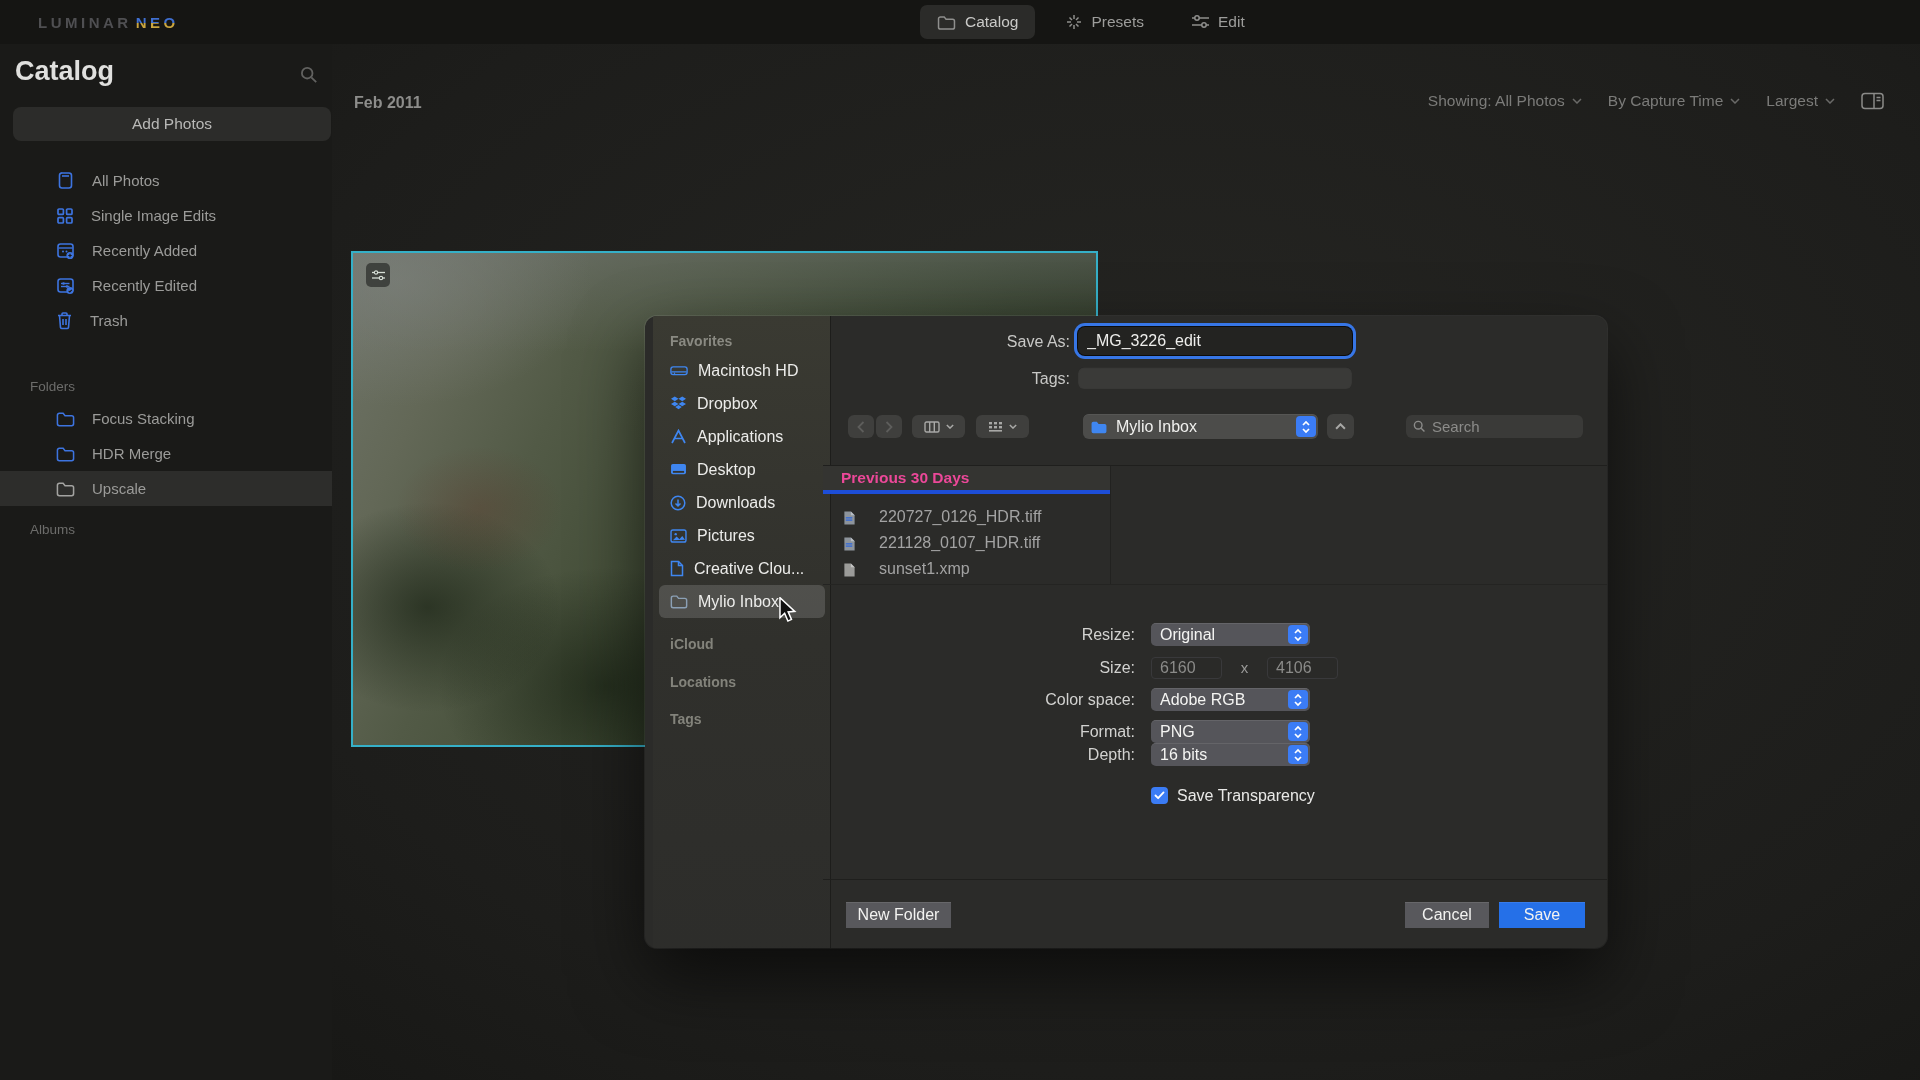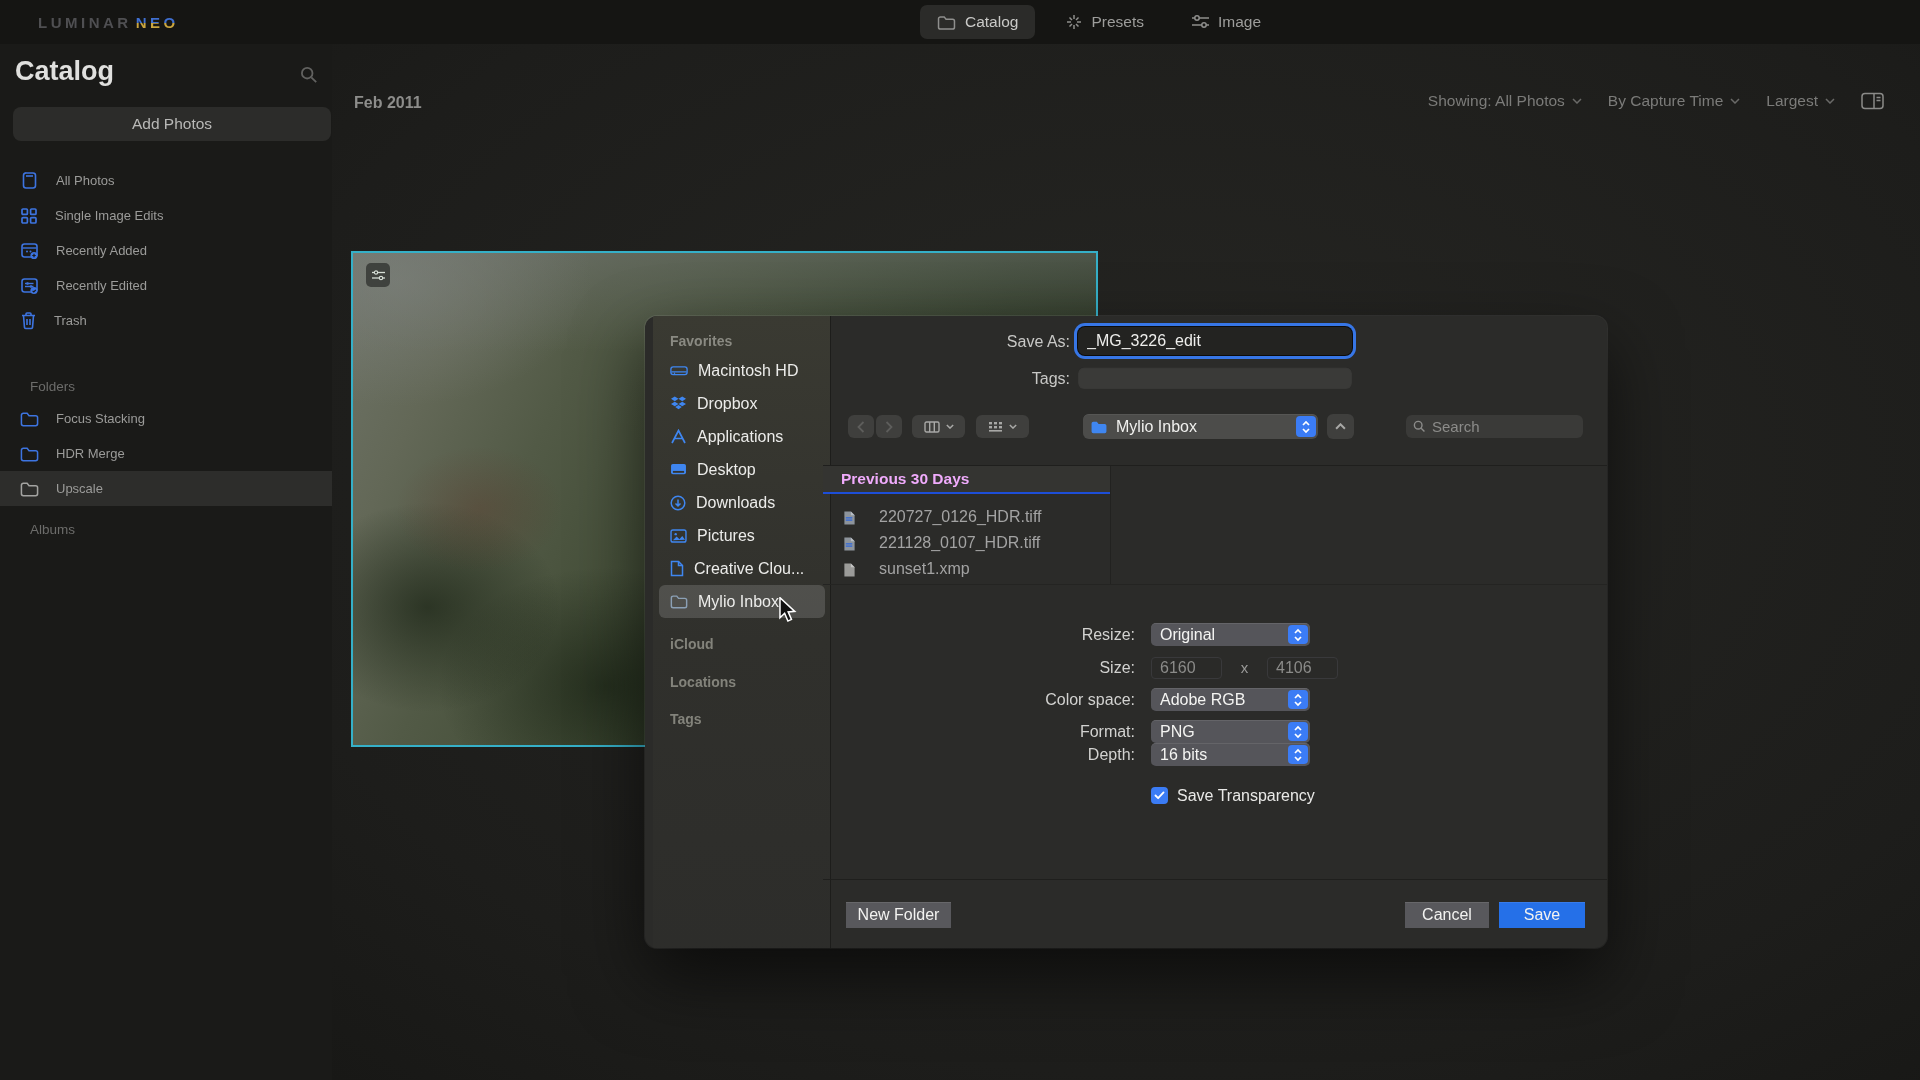--- a/index.html
+++ b/index.html
@@ -16,21 +16,21 @@
   .tab.active{background:#2b2b29;color:#c9c9c7}
   .tab svg{color:#8f8f8d}
 
   
   .app-sidebar{position:absolute;left:0;top:44px;width:332px;height:1036px;background:#1a1a18}
   .cat-title{position:absolute;left:15px;top:12px;font-size:27px;font-weight:bold;color:#e0e0de}
   .side-search{position:absolute;right:14px;top:22px;color:#626260}
   .add-btn{position:absolute;left:13px;top:63px;width:318px;height:34px;background:#2c2c2a;border-radius:8px;
            display:flex;align-items:center;justify-content:center;font-size:15.5px;color:#b9b9b7}
   .nav{position:absolute;left:0;top:119px;width:332px}
-  .nav-item{height:35px;display:flex;align-items:center;gap:17px;padding-left:20px;font-size:13px;color:#9b9b99}
+  .nav-item{height:35px;display:flex;align-items:center;gap:17px;padding-left:56px;font-size:15px;color:#9b9b99}
   .nav-item svg{color:#3d74e0;flex:none}
   .sec-label{position:absolute;left:30px;font-size:13.5px;color:#6c6c6a}
   .folders-label{top:335px}
   .albums-label{top:478px}
   .folders{position:absolute;left:0;top:357px;width:332px}
   .nav-item.active{background:#2d2d2b}
   .nav-item.active svg{color:#a3a3a1}
 
   
   .main{position:absolute;left:332px;top:44px;width:1588px;height:1036px;
@@ -93,22 +93,22 @@
       display:flex;align-items:center;justify-content:center;color:#fff}
   .searchbox{position:absolute;left:761px;top:99px;width:177px;height:23px;background:#3a3a38;border-radius:6px;
       display:flex;align-items:center;gap:6px;padding:9px 7px;color:#8c8c8a}
   .searchbox input{background:transparent;border:none;outline:none;color:#ddd;font-size:15px;width:130px;
       font-family:"Liberation Sans",sans-serif}
   .searchbox input::placeholder{color:#8c8c8a}
 
   
   .sep{position:absolute;left:178px;width:784px;height:1px;background:#1f1f1d}
   .sep-toolbar{top:149px}.sep-files{top:268px;background:#242422}.sep-btm{top:563px}
-  .fgroup{position:absolute;left:178px;top:150px;width:287px;height:28px;background:#343431;border-bottom:2px solid #1d4ed8;
-      display:flex;align-items:center;padding-left:18px;font-size:15.5px;font-weight:bold;color:#f0abfc}
+  .fgroup{position:absolute;left:178px;top:150px;width:287px;height:28px;background:#343431;border-bottom:4px solid #1d4ed8;
+      display:flex;align-items:center;padding-left:18px;font-size:15.5px;font-weight:bold;color:#ec4899}
   .files{position:absolute;left:178px;top:184px;width:287px}
   .file-row{height:26px;display:flex;align-items:flex-end;gap:23px;padding-left:20px;font-size:16px;color:#a3a3a3;white-space:nowrap}
   .vdiv{position:absolute;left:465px;top:150px;width:1px;height:118px;background:#222220}
 
   
   .frow{position:absolute;left:0;width:962px;height:23px;display:flex;align-items:center}
   .flabel{width:506px;text-align:right;padding-right:16px;font-size:16px;color:#d2d2d0}
   .sel{position:relative;width:159px;height:23px;background:#55555a;border-radius:5px;display:flex;align-items:center;
        padding-left:9px;box-shadow:inset 0 .5px 0 rgba(255,255,255,.18);font-size:16px;color:#f4f4f2}
   .r-sharpen{top:274px}.r-resize{top:307px}.r-size{top:340px}.r-color{top:372px}.r-format{top:404px}.r-depth{top:427px}.r-check{top:468px}
@@ -158,21 +158,21 @@
     </div>
     <div class="tab">
       <span>
           <svg width="17" height="14" viewBox="0 0 17 14" stroke="currentColor" stroke-width="1.5" fill="none">
             <line x1="0" y1="3" x2="17" y2="3"></line>
             <line x1="0" y1="10" x2="17" y2="10"></line>
             <circle cx="5" cy="3" r="2.2" fill="#151513"></circle>
             <circle cx="12" cy="10" r="2.2" fill="#151513"></circle>
           </svg>
         </span>
-      <span>Image</span>
+      <span>Edit</span>
     </div>
   </nav>
 </header>
 
 <aside class="app-sidebar">
   <h1 class="cat-title">Catalog</h1>
   <span class="side-search">
       <svg width="18" height="18" viewBox="0 0 15 15" fill="none" stroke="currentColor" stroke-width="1.5">
         <circle cx="6" cy="6" r="4.4"></circle>
         <line x1="9.4" y1="9.4" x2="13.5" y2="13.5"></line>

